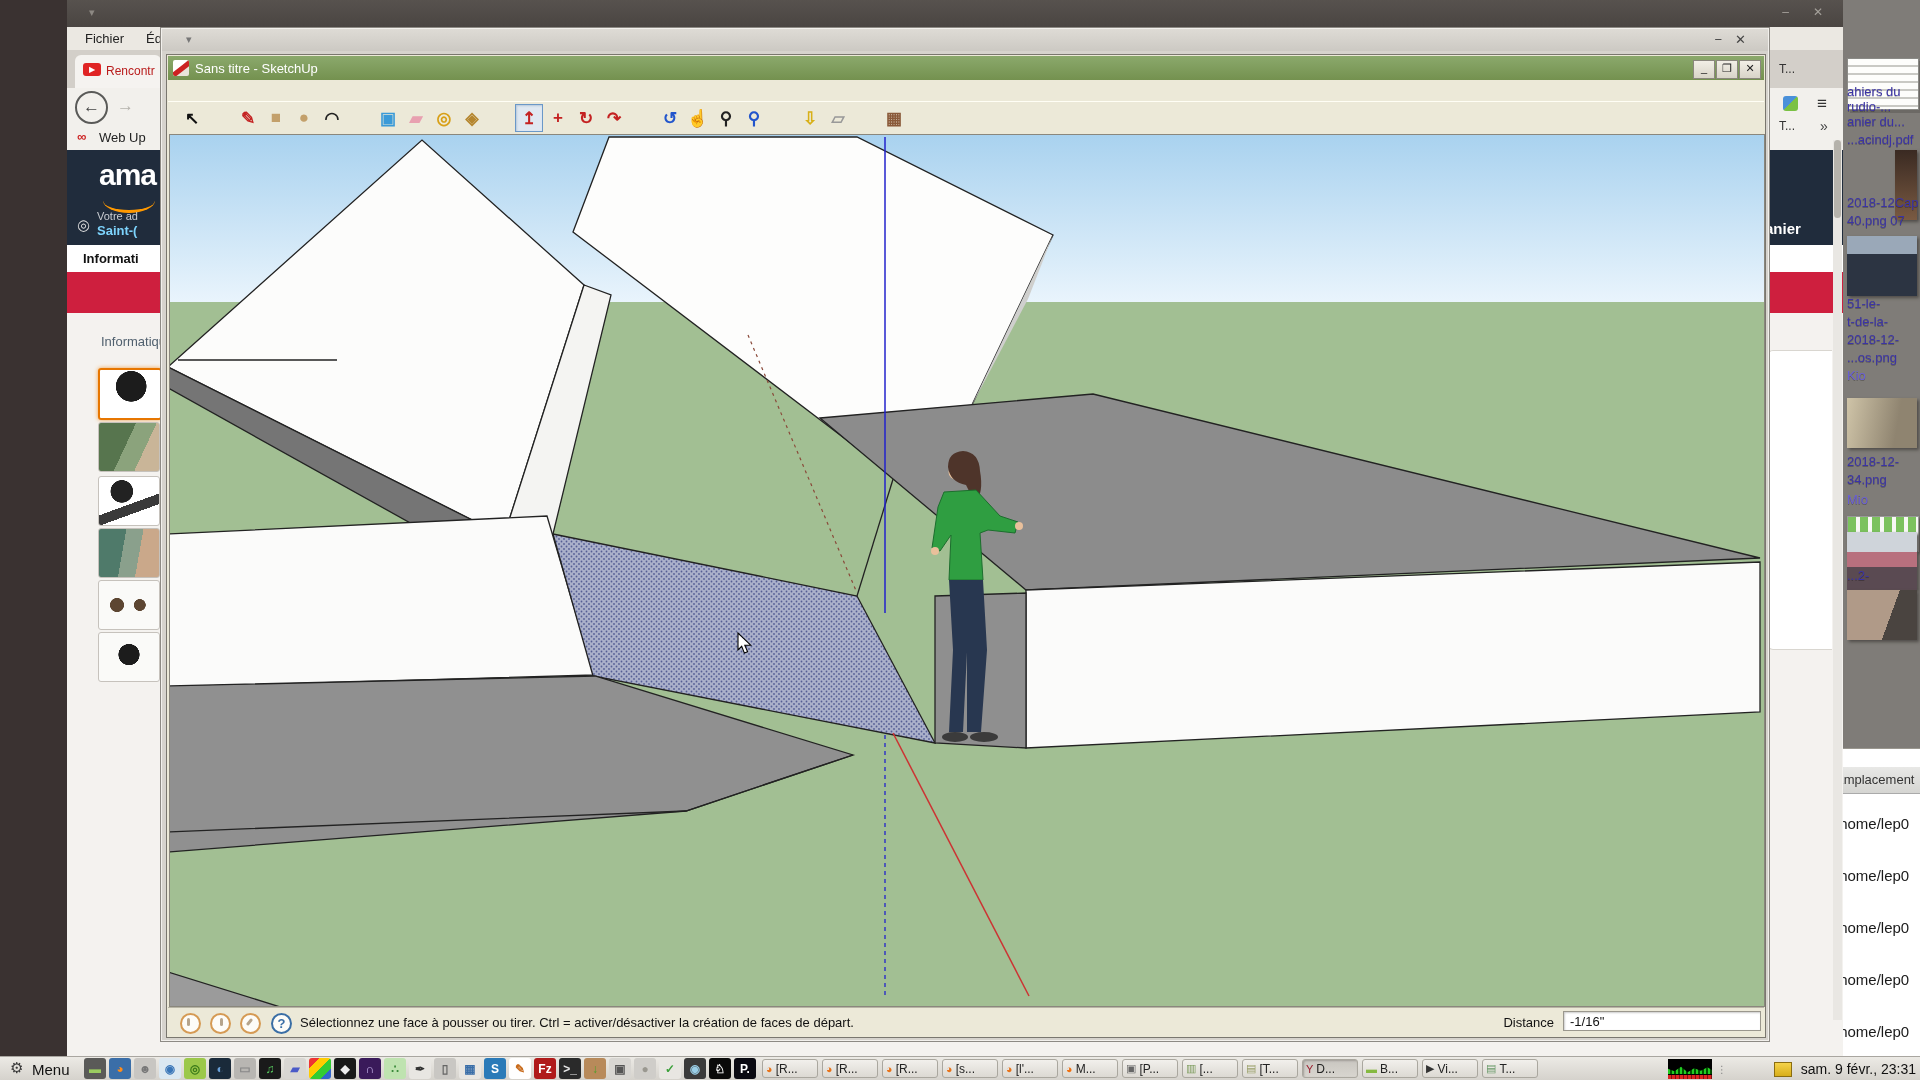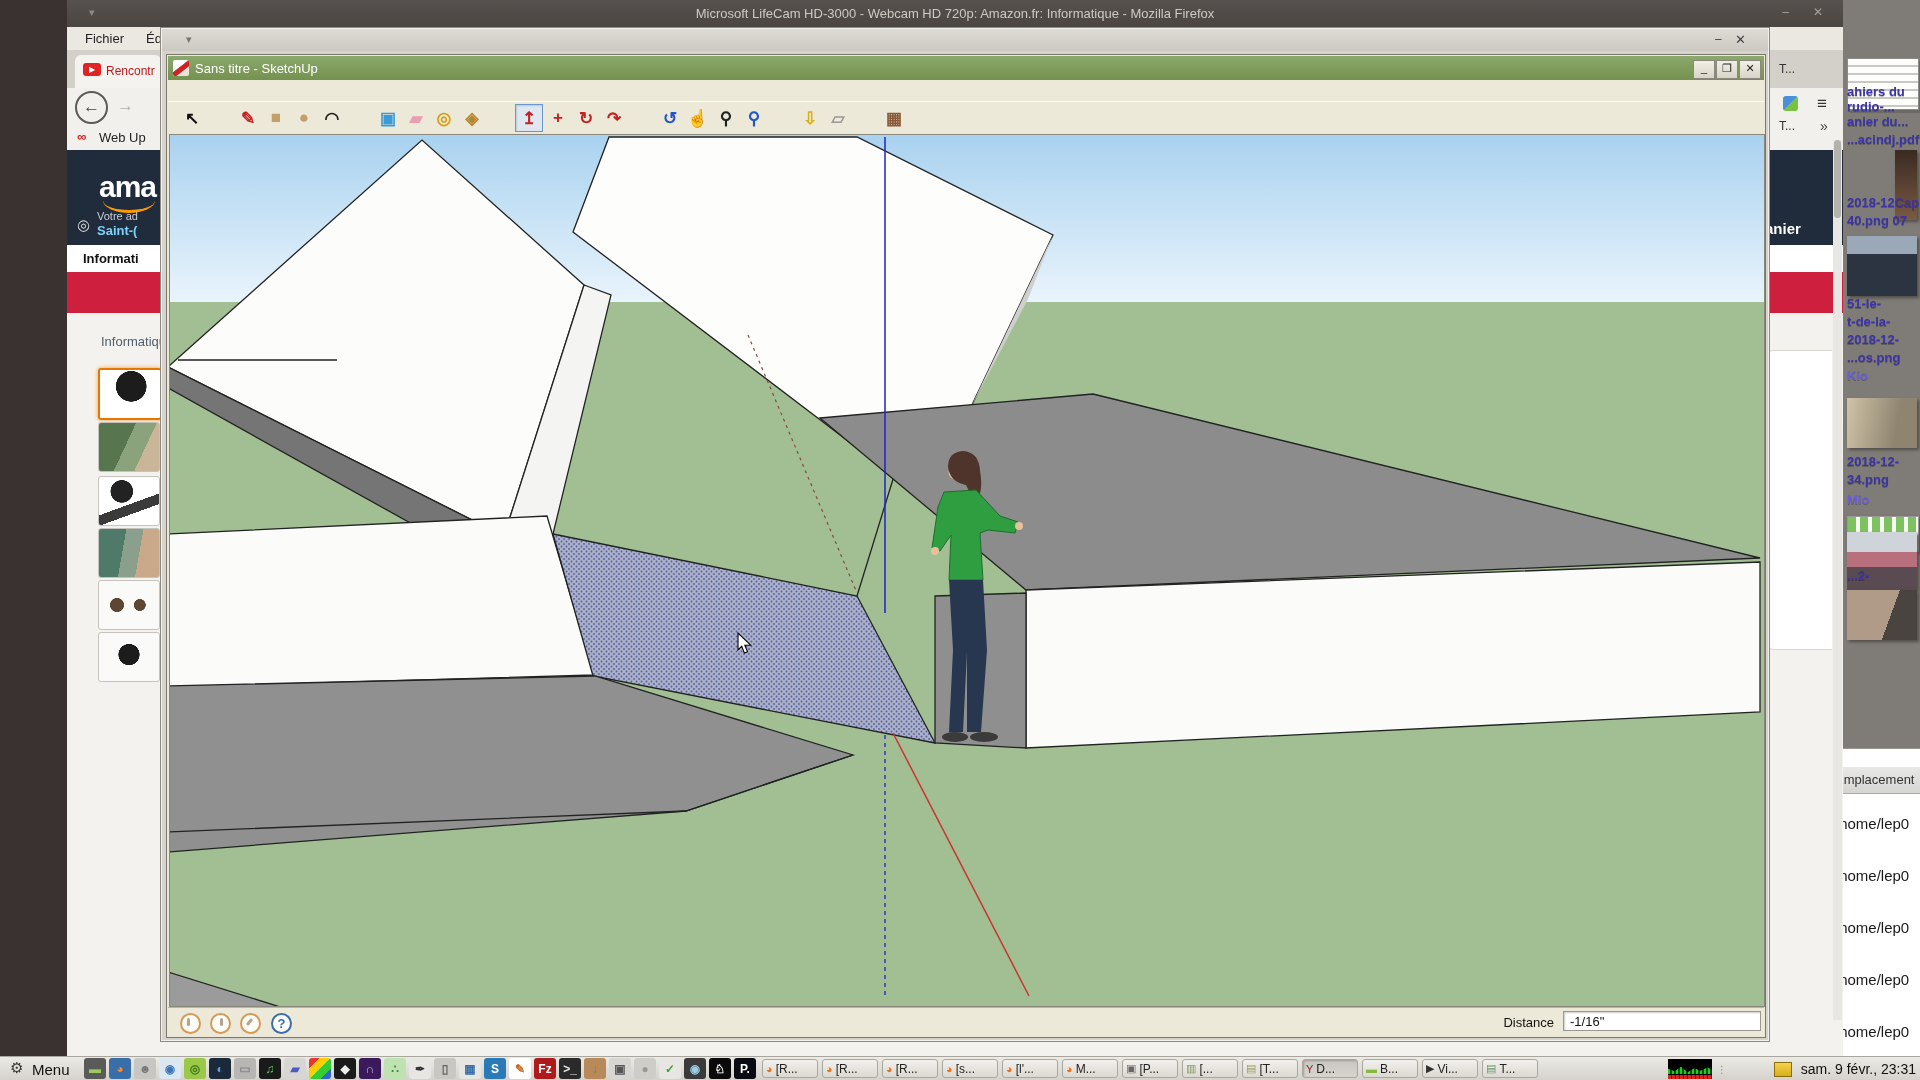--- a/index.html
+++ b/index.html
@@ -2,21 +2,21 @@
 <html><head>
 <meta charset="utf-8">
 <style>
   html,body{margin:0;padding:0;}
   body{width:1920px;height:1080px;position:relative;overflow:hidden;
        background:#3a3231;font-family:"Liberation Sans",sans-serif;
        -webkit-font-smoothing:antialiased;}
   
   #desktop-strip{position:absolute;left:1843px;top:0;width:77px;height:1080px;background:#7f7c78;overflow:hidden;}
   .d-item{position:absolute;left:4px;width:70px;}
-  .d-label{font-size:13px;color:#3b33a6;font-weight:bold;line-height:15px;white-space:nowrap;text-shadow:0 1px 0 rgba(0,0,0,.25);}
+  .d-label{font-size:13px;color:#3b33a6;font-weight:normal;line-height:15px;white-space:nowrap;text-shadow:0 1px 0 rgba(0,0,0,.25);}
   .d-label.lite{color:#6a5fd8;}
   .d-doc{height:50px;background:repeating-linear-gradient(#fdfdfb 0 6px,#c9c9c4 6px 8px);border:1px solid #8a8a86;box-shadow:3px 3px 0 #6c6965;}
   .d-photo-crowd{height:60px;background:linear-gradient(#9aa8b8 0 30%,#2c3442 30%),radial-gradient(circle at 50% 60%,#b42a2a 0 8%,transparent 9%);background-blend-mode:normal;box-shadow:2px 2px 3px #504d49;}
   .d-photo-map{height:50px;background:linear-gradient(100deg,#cfc4a8,#8f8470 70%),repeating-linear-gradient(90deg,transparent 0 10px,rgba(60,90,50,.35) 10px 12px);box-shadow:2px 2px 3px #504d49;}
   .d-doc-grid{height:34px;background:#f8f8f5;border:1px solid #999;background-image:repeating-linear-gradient(90deg,#7cc25e 0 8px,transparent 8px 12px);background-size:100% 6px;background-repeat:repeat-y;box-shadow:2px 2px 3px #504d49;}
   .d-photo-people{height:58px;background:linear-gradient(#cfd4da 0 35%,#b8707e 35% 60%,#5a4a52 60%);box-shadow:2px 2px 3px #504d49;}
   .d-film{height:50px;background:linear-gradient(110deg,#b09a88 0 60%,#4a4440 60%),repeating-linear-gradient(#1a1a1a 0 6px,#e8e8e8 6px 10px);background-size:100% 100%,8px 100%;background-position:0 0,right 0;background-repeat:no-repeat,repeat-y;box-shadow:2px 2px 3px #504d49;}
   .d-photo-sliver{height:70px;width:22px !important;left:52px !important;background:linear-gradient(#3a2a22,#7a5a42);box-shadow:2px 2px 3px #504d49;}
   
   #filemanager{position:absolute;left:280px;top:748px;width:1640px;height:308px;background:#f0efed;border-top:1px solid #9a978f;border-left:1px solid #9a978f;}
@@ -46,21 +46,21 @@
   #ff-tab .favicon{position:absolute;left:8px;top:8px;width:18px;height:13px;background:#e02424;border-radius:3px;color:#fff;font-size:8px;text-align:center;line-height:13px;}
   #ff-tab .tlabel{position:absolute;left:31px;top:9px;font-size:12px;color:#b91c1c;white-space:nowrap;}
   #ff-navrow{position:absolute;left:0;top:88px;width:100%;height:37px;background:#f2f0ec;}
   #ff-back{position:absolute;left:8px;top:3px;width:29px;height:29px;border:2px solid #5a5a58;border-radius:50%;color:#444;font-size:17px;text-align:center;line-height:28px;}
   #ff-fwd{position:absolute;left:50px;top:8px;color:#b5b2ac;font-size:17px;}
   #ff-bookmarks{position:absolute;left:0;top:125px;width:100%;height:25px;background:#f2f0ec;border-bottom:1px solid #dad7d1;}
   #ff-bm-icon{position:absolute;left:10px;top:4px;color:#cc1f1f;font-weight:bold;font-size:13px;}
   #ff-bm-label{position:absolute;left:32px;top:5px;font-size:13px;color:#222;}
   
   #az-header{position:absolute;left:0;top:150px;width:100%;height:95px;background:#202c3c;color:#fff;}
-  #az-logo{position:absolute;left:32px;top:20px;font-size:30px;font-weight:bold;letter-spacing:-1px;}
+  #az-logo{position:absolute;left:32px;top:8px;font-size:30px;font-weight:bold;letter-spacing:-1px;}
   #az-smile{position:absolute;left:36px;top:48px;width:52px;height:12px;border-bottom:3px solid #ff9900;border-radius:0 0 60% 60%/0 0 100% 100%;}
   #az-pin{position:absolute;left:10px;top:66px;font-size:15px;color:#ddd;}
   #az-addr1{position:absolute;left:30px;top:60px;font-size:11px;color:#c9cdd2;}
   #az-addr2{position:absolute;left:30px;top:73px;font-size:13px;font-weight:bold;color:#7dd3fc;}
   #az-nav{position:absolute;left:0;top:245px;width:100%;height:27px;background:#fff;border-bottom:1px solid #e2e0dc;}
   #az-nav span{position:absolute;left:16px;top:6px;font-size:13px;font-weight:bold;color:#111;}
   #az-band{position:absolute;left:0;top:272px;width:100%;height:41px;background:#ce1f3e;}
   #az-crumb{position:absolute;left:34px;top:334px;font-size:13px;color:#50606e;}
   .az-thumb{position:absolute;left:31px;width:60px;height:48px;background:#fff;border:1px solid #c6c2bc;border-radius:3px;}
   .az-thumb.selected{border:2px solid #e77600;box-shadow:0 0 4px #f0a04a;}
@@ -258,21 +258,20 @@
     <span class="ftype">dossier</span>
     <span class="floc">/home/lep0</span>
   </div>
       </div>
   </div>
 </div>
 
 <div id="firefox">
   <div id="ff-titlebar">
     <span id="ff-caret">▾</span>
-    <div id="ff-title">Microsoft LifeCam HD-3000 - Webcam HD 720p: Amazon.fr: Informatique - Mozilla Firefox</div>
     <span class="ff-ctl" style="right:54px">–</span>
     <span class="ff-ctl" style="right:20px">✕</span>
   </div>
   <div id="ff-menubar" style="padding:4px 0 0 18px;box-sizing:border-box;">
     <span>Fichier</span><span>Édi</span>
   </div>
   <div id="ff-tabrow">
     <div id="ff-tab">
       <span class="favicon">▶</span>
       <span class="tlabel">Rencontr</span>
@@ -487,20 +486,21 @@
       <div class="su-status-circle" style="left:12px">
           <i></i>
         </div>
       <div class="su-status-circle" style="left:42px">
           <i style="left:8px"></i>
         </div>
       <div class="su-status-circle" style="left:72px">
           <i style="left:6px;transform:rotate(40deg)"></i>
         </div>
       <div id="su-help">?</div>
+      <div id="su-hint">Sélectionnez une face à pousser ou tirer.  Ctrl = activer/désactiver la création de faces de départ.</div>
       <div id="su-vcb-label">Distance</div>
       <div id="su-vcb">-1/16"</div>
     </div>
   </div>
 </div>
 
 <div id="taskbar">
   <span id="tb-gear">⚙</span>
   <span id="tb-menu">Menu</span>
   <div id="tb-launchers">

